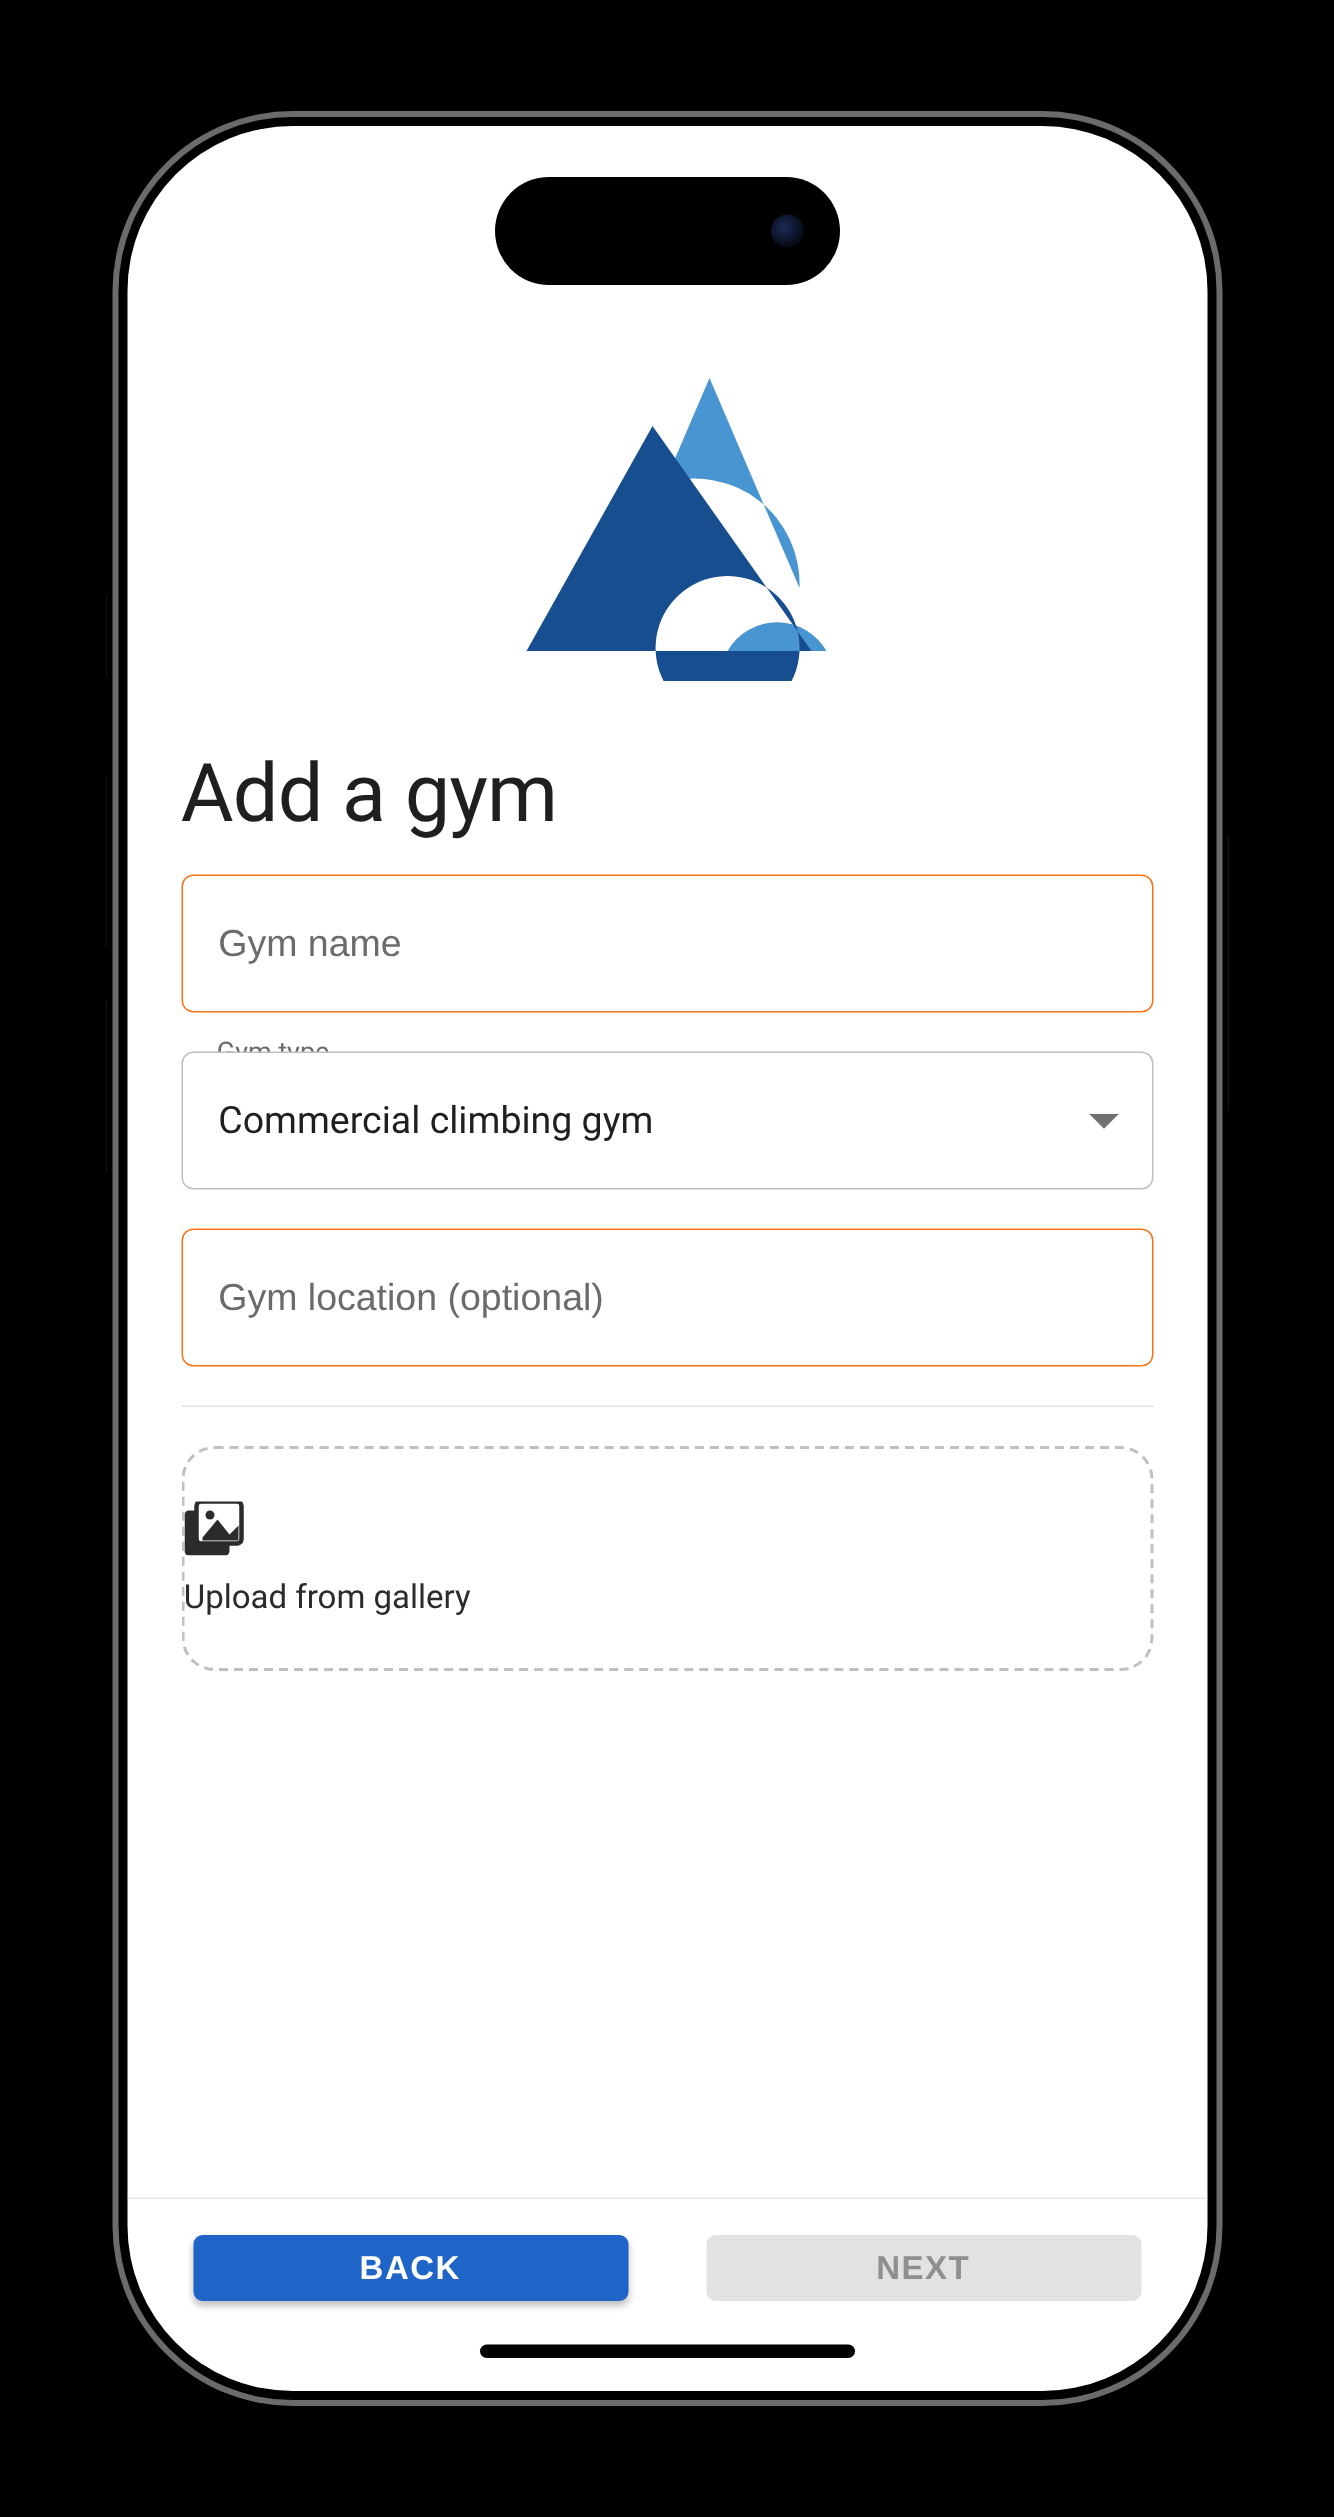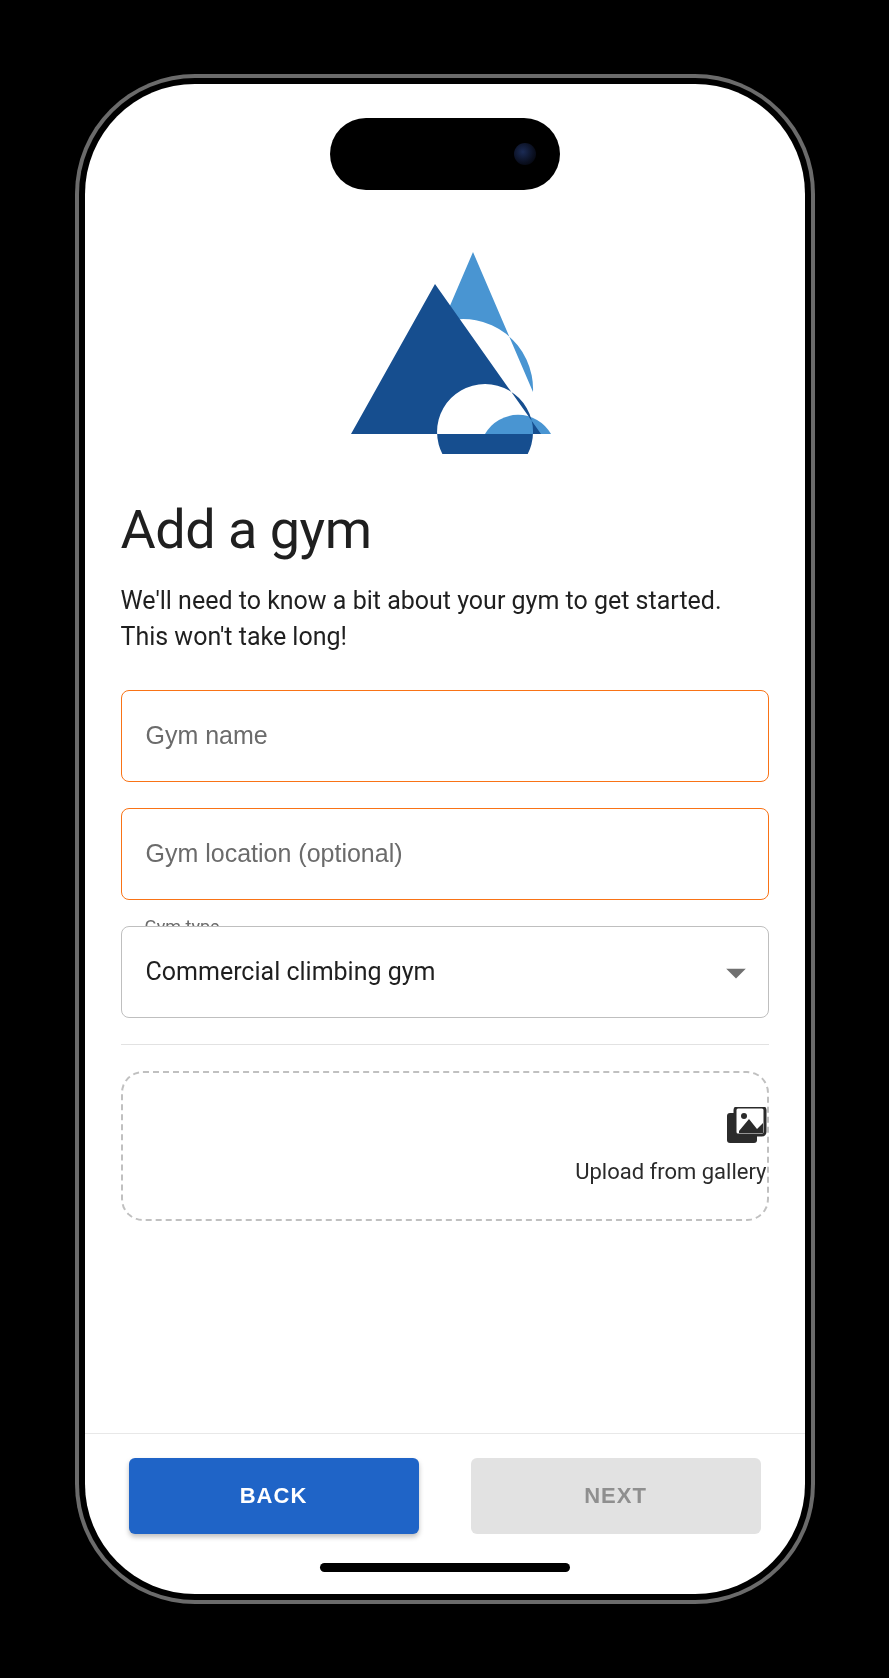--- a/index.html
+++ b/index.html
@@ -188,39 +188,39 @@
     margin-bottom: 18px;
   }
 
   .upload-box {
     width: 100%;
     height: 150px;
     border: 2px dashed #c0c0c0;
     border-radius: 22px;
     display: flex;
     flex-direction: column;
-    align-items: flex-end;
+    align-items: flex-start;
     justify-content: center;
     gap: 12px;
     cursor: pointer;
     color: #2b2b2b;
   }
   .upload-text { font-size: 22px; }
 
   
   .footer {
     border-top: 1px solid #e8e8e8;
     padding: 24px 44px 60px 44px;
     display: flex;
     gap: 52px;
     justify-content: space-between;
   }
   .btn {
     flex: 1;
-    height: 76px;
+    height: 44px;
     border: none;
     border-radius: 6px;
     font-size: 22px;
     font-weight: 600;
     letter-spacing: 1px;
     cursor: pointer;
   }
   .btn-primary {
     background: #1f64c7;
     color: #fff;
@@ -296,42 +296,41 @@
 
             <path d="M100 50
                      L206 200
                      L16 200 Z
                      M150 150
                      a48 48 0 1 0 0.1 0 Z" fill="#164e8f" fill-rule="evenodd"></path>
           </svg>
         </div>
 
         <h1 class="page-title">Add a gym</h1>
-        <p class="page-sub">We'll need to know a bit about your gym to get started. This won't take long!</p>
 
         <div class="field">
           <input class="text-input" type="text" placeholder="Gym name" style="">
-        </div>
-
-        <div class="field">
-          <input class="text-input" type="text" placeholder="Gym location (optional)" style="">
         </div>
 
         <div class="field">
           <span class="float-label">Gym type</span>
           <div class="select">
             <span>Commercial climbing gym</span>
             <span class="caret">
               <svg width="20" height="12" viewBox="0 0 20 12">
                   <path d="M0 0 L10 10 L20 0 Z" fill="#707070"></path>
                 </svg>
             </span>
           </div>
         </div>
 
+        <div class="field">
+          <input class="text-input" type="text" placeholder="Gym location (optional)" style="">
+        </div>
+
         <hr class="divider">
 
 
         <div class="upload-box">
           <span>
             <svg width="40" height="36" viewBox="0 0 40 36">
               <rect x="0" y="6" width="30" height="30" rx="3" fill="#2b2b2b"></rect>
               <rect x="8" y="0" width="30" height="28" rx="3" fill="#fff" stroke="#2b2b2b" stroke-width="3"></rect>
               <circle cx="17" cy="9" r="3" fill="#2b2b2b"></circle>
               <path d="M12 24 L22 12 L30 22 L36 16 L36 26 L12 26 Z" fill="#2b2b2b"></path>

